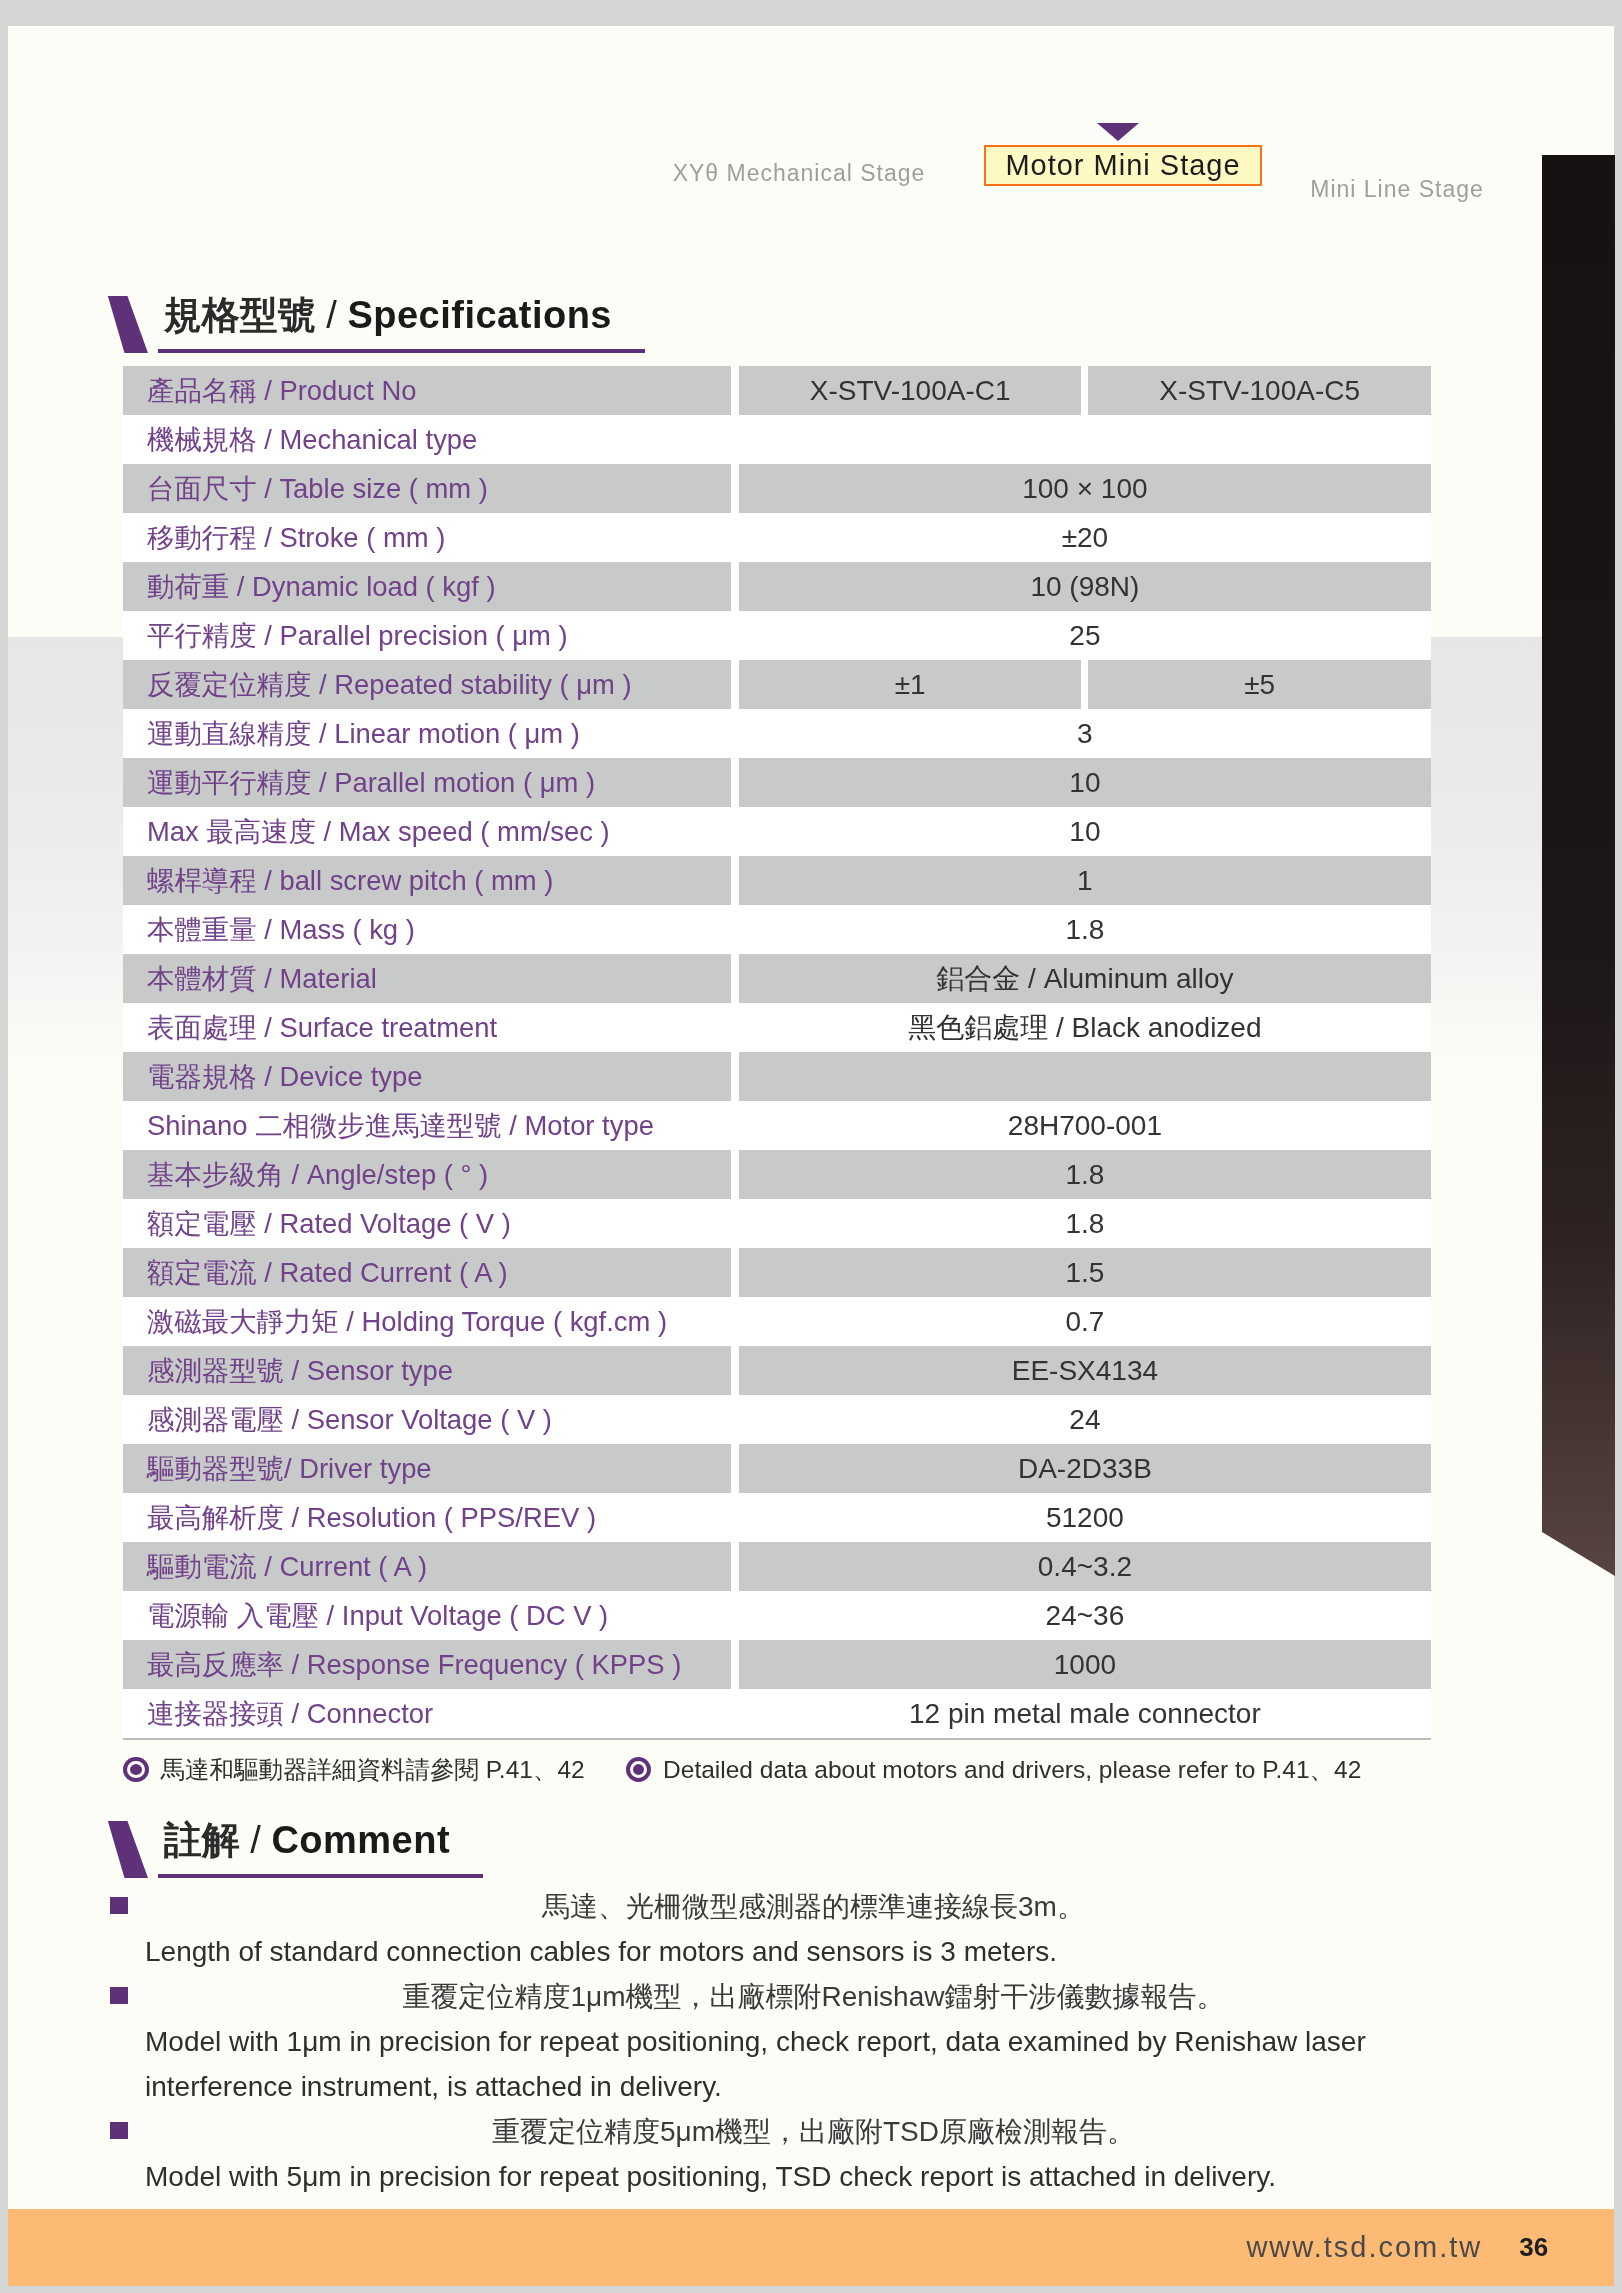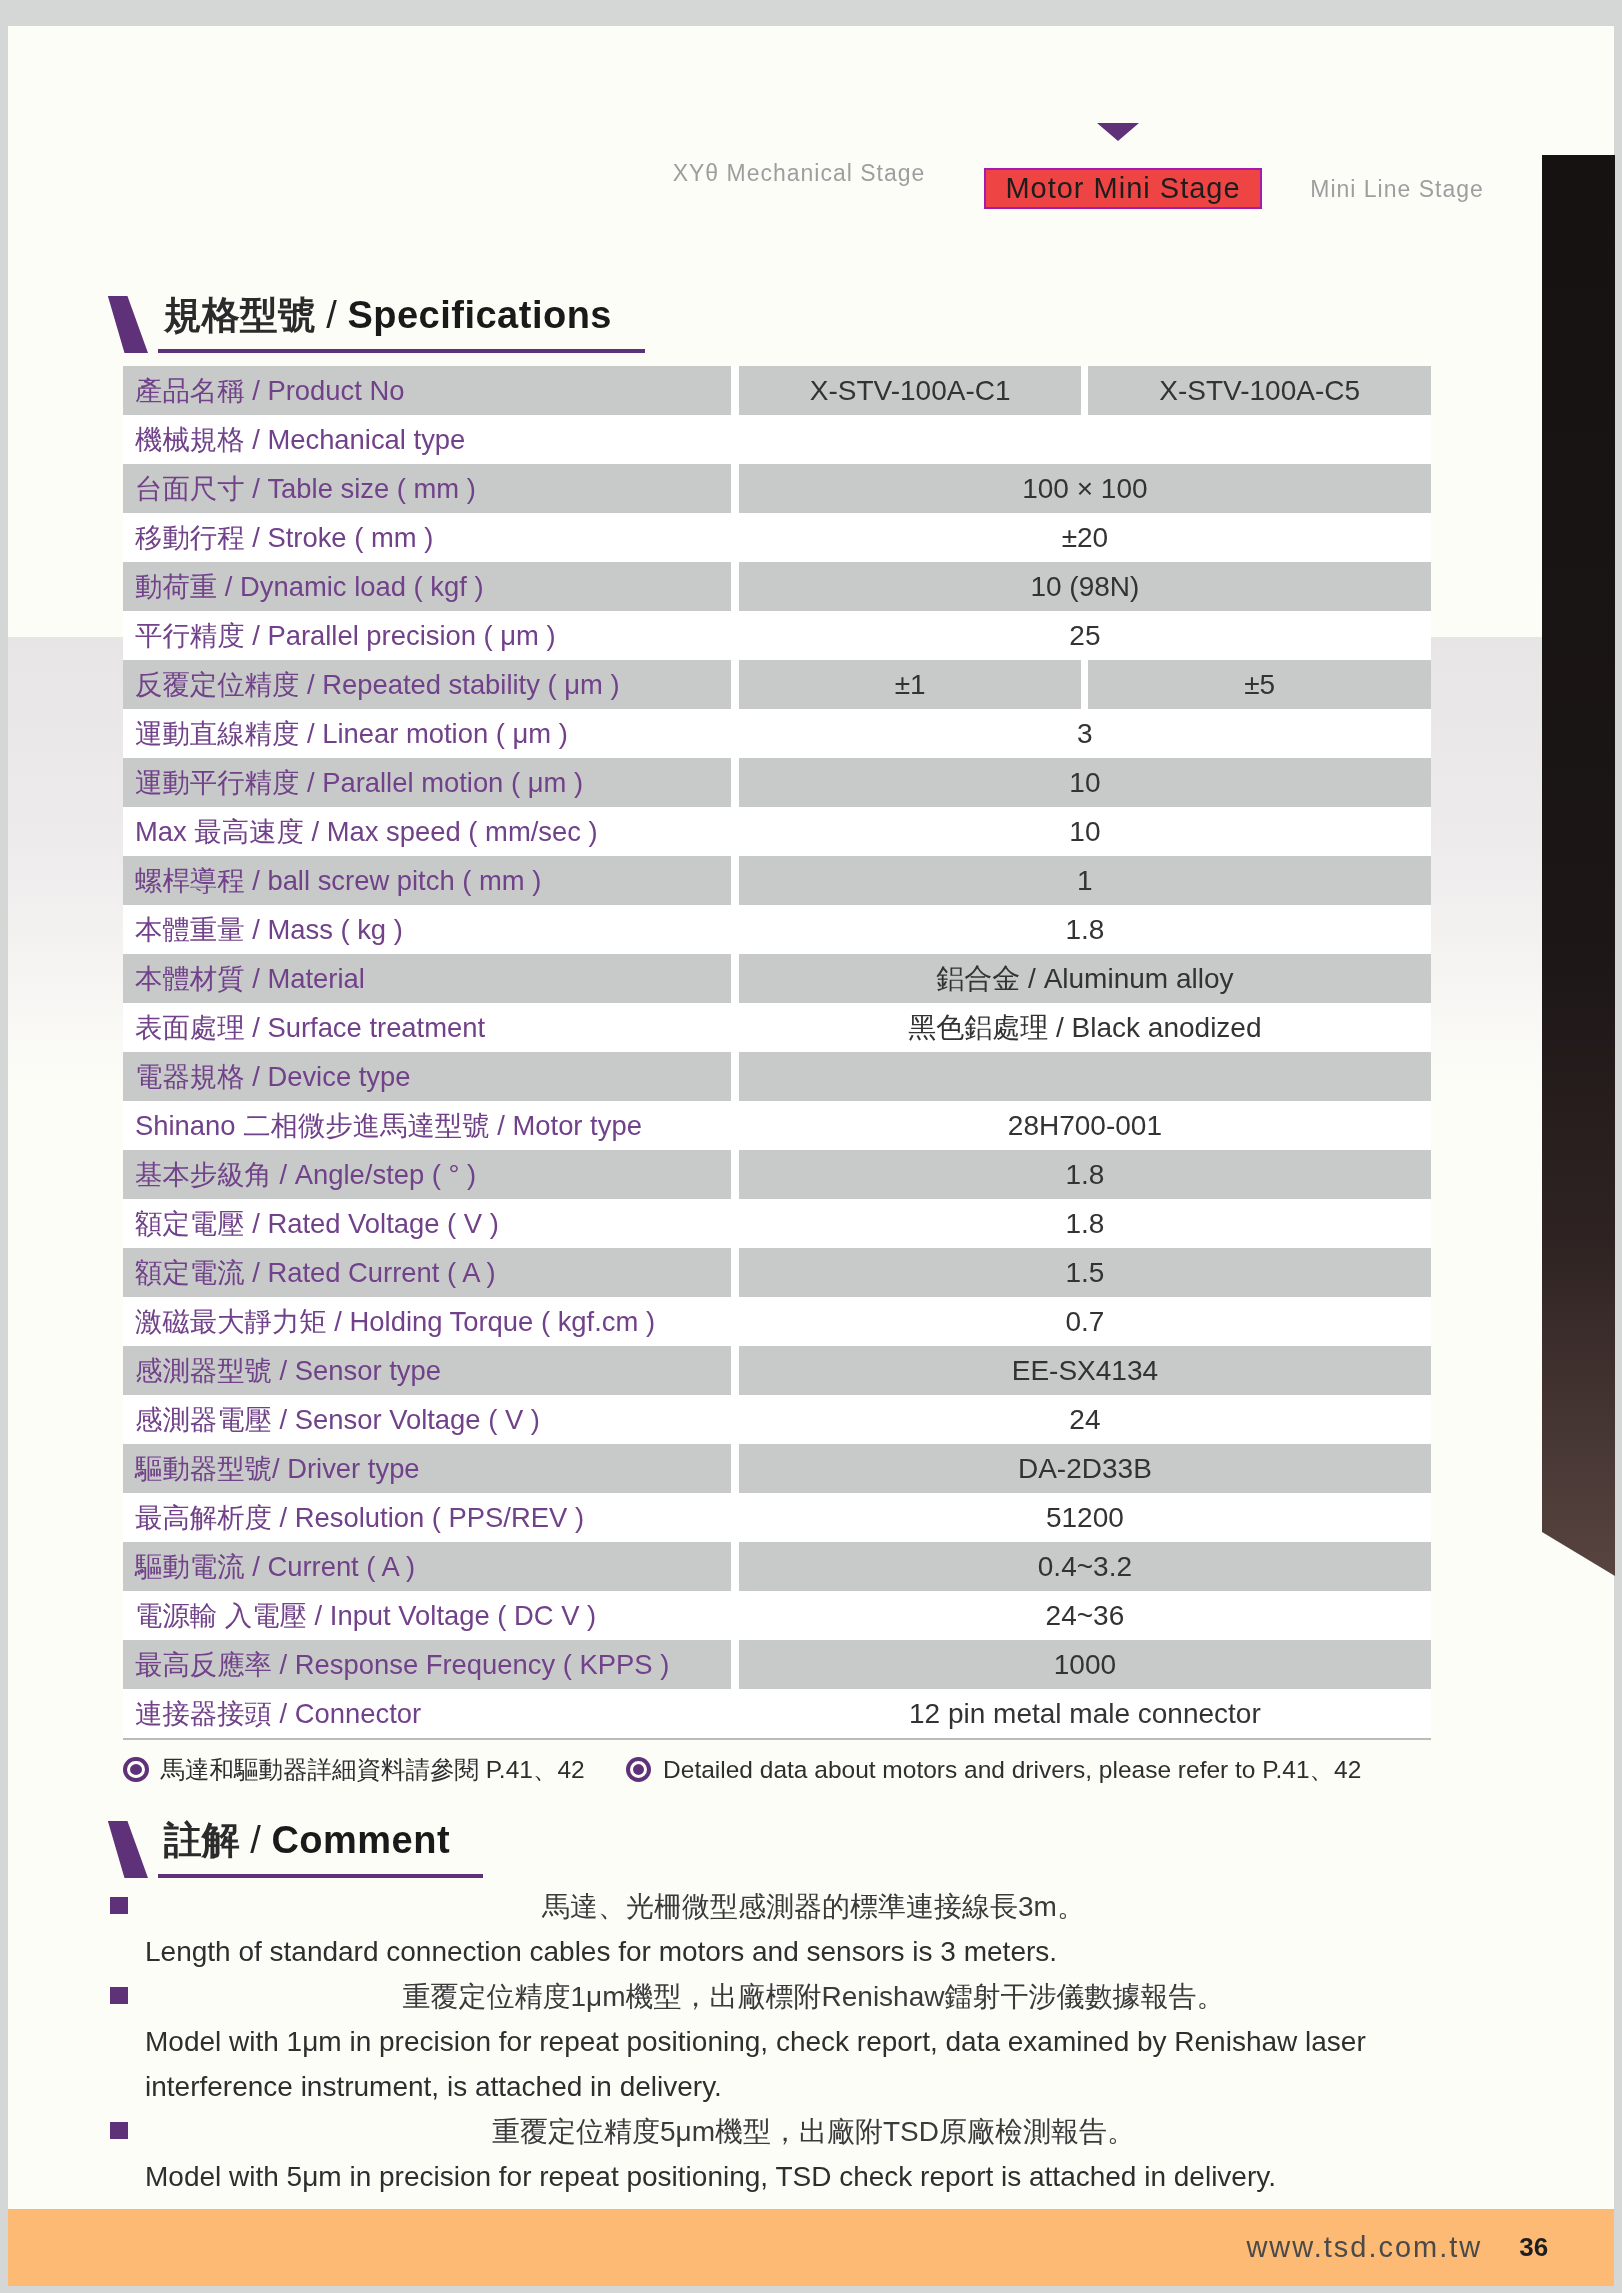--- a/index.html
+++ b/index.html
@@ -21,22 +21,22 @@
     position:absolute;left:1542px;top:155px;width:73px;height:1421px;
     background:linear-gradient(180deg,#161212 0%,#1c1616 55%,#2e2322 76%,#584440 100%);
     clip-path:polygon(0 0,100% 0,100% 100%,0 96.9%);
   }
   .content{position:absolute;left:0;top:0;width:1622px;height:2294px;}
 
   
   .tab{position:absolute;height:39px;display:flex;align-items:center;justify-content:center;
        font-size:23px;color:#9e9e9e;letter-spacing:1px;white-space:nowrap;}
   .tab-box{
-    position:absolute;left:984px;top:168px;width:274px;height:37px;
-    border:2px solid #a21caf;background:#ef4444;
+    position:absolute;left:984px;top:145px;width:274px;height:37px;
+    border:2px solid #f97316;background:#fef9c3;
     display:flex;align-items:center;justify-content:center;
     font-size:29px;color:#1d1d1d;letter-spacing:1px;
   }
   .tri{
     position:absolute;left:1097px;top:123px;width:0;height:0;
     border-left:21.6px solid transparent;border-right:21.6px solid transparent;
     border-top:18.6px solid #5f3178;
   }
 
   
@@ -50,21 +50,21 @@
   .sec-text .en{font-weight:800;color:#1a1a1a;letter-spacing:0.5px;}
 
   
   .spec-table{
     position:absolute;left:123px;top:366px;width:1308px;background:#fff;
     border-bottom:2.9px solid #b9bcbb;
   }
   .trow{display:flex;height:49px;}
   .lcell{
     width:608px;flex:0 0 608px;display:flex;align-items:center;
-    padding-left:12px;box-sizing:border-box;
+    padding-left:24px;box-sizing:border-box;
     color:#71418a;font-size:27.4px;white-space:nowrap;
   }
   .vwrap{flex:1;display:flex;margin-left:7.8px;}
   .vcell{
     flex:1;display:flex;align-items:center;justify-content:center;
     font-size:28px;color:#333;white-space:nowrap;
   }
   .vcell + .vcell{margin-left:6.9px;}
   .trow.gray .lcell,.trow.gray .vcell{background:#c7cac9;}
 

